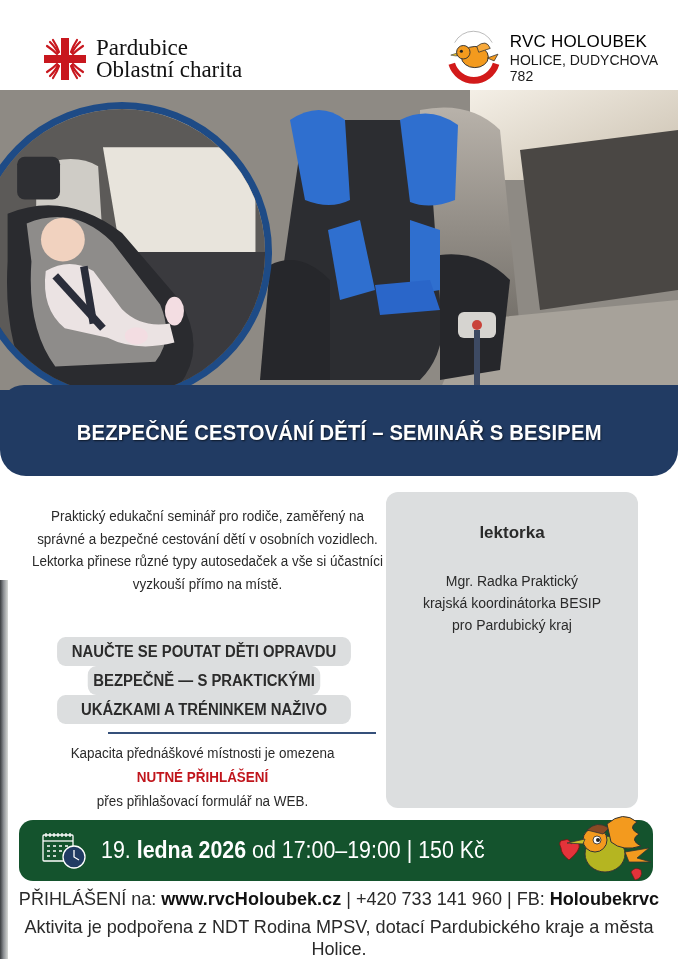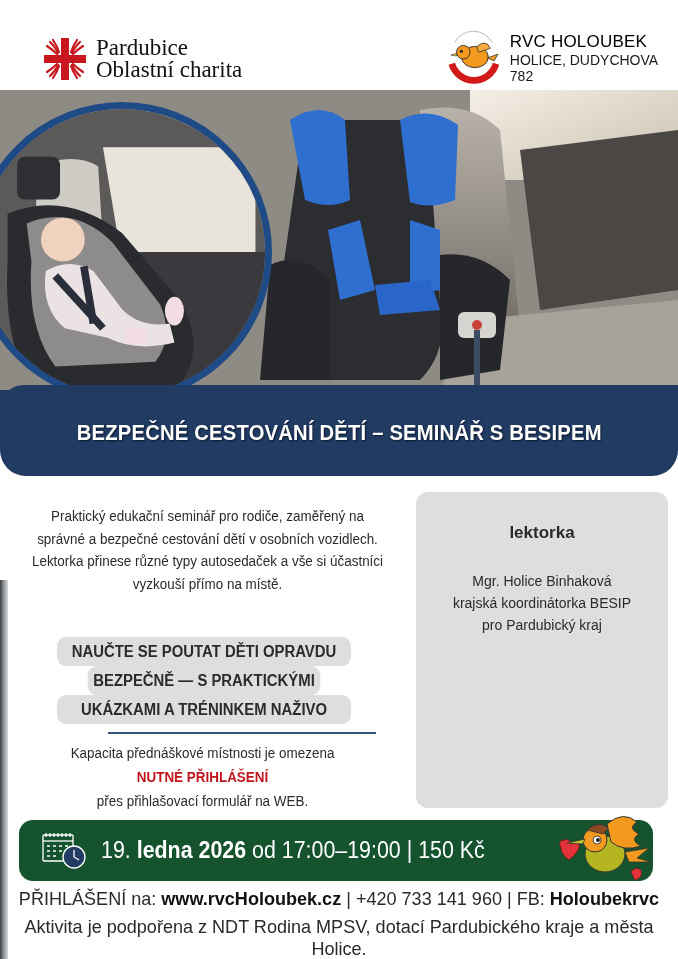--- a/index.html
+++ b/index.html
@@ -47,21 +47,21 @@
       font-size: 16px; height: 29px; line-height: 29px; margin: 0 auto; transform: scaleX(0.93); }
     .hl-line.l1 { width: 316px; margin-left: -8px; }
     .hl-line.l2 { width: 250px; }
     .hl-line.l3 { width: 316px; margin-left: -8px; }
     .hl-underline { position: absolute; left: 108px; top: 732px; width: 268px; height: 2px; background: #35507a; }
     .capacity { position: absolute; left: 30px; top: 741px; width: 345px; text-align: center; font-size: 14px;
       line-height: 24px; color: #2a2a2a; transform: scaleX(0.96); }
     .capacity .red { color: #c0151c; font-weight: bold; }
 
     
-    .lector-card { position: absolute; left: 416px; top: 492px; width: 252px; height: 316px; background: #dcdedf;
+    .lector-card { position: absolute; left: 386px; top: 492px; width: 252px; height: 316px; background: #dcdedf;
       border-radius: 12px; text-align: center; color: #2a2a2a; }
     .lector-heading { margin-top: 30px; font-weight: bold; font-size: 17px; line-height: 22px; }
     .lector-info { margin-top: 26px; font-size: 14px; line-height: 22px; }
     .lector-desc { margin-top: 22px; font-size: 14px; line-height: 22px; }
 
     
     .date-bar { position: absolute; left: 19px; top: 820px; width: 634px; height: 61px; background: #14532d;
       border-radius: 14px; display: flex; align-items: center; }
     .cal-icon { margin-left: 22px; width: 48px; height: 40px; }
     .date-text { margin-left: 12px; color: #fff; font-size: 23px; white-space: nowrap; transform: scaleX(0.93);
@@ -193,21 +193,21 @@
 
 <div class="capacity">
   <div>Kapacita přednáškové místnosti je omezena</div>
   <div class="red">NUTNÉ PŘIHLÁŠENÍ</div>
   <div>přes přihlašovací formulář na WEB.</div>
 </div>
 
 <div class="lector-card">
   <div class="lector-heading">lektorka</div>
   <div class="lector-info">
-    <div>Mgr. Holice Binhaková</div>
+    <div>Mgr. Radka Praktický</div>
     <div style="padding:0 25px">krajská koordinátorka BESIP pro Pardubický kraj</div>
   </div>
 </div>
 
 <div class="date-bar">
   <svg class="cal-icon" viewBox="0 0 48 40">
     <g stroke="#fff" stroke-width="1.3" fill="none">
       <rect x="2" y="4" width="30" height="26" rx="1"></rect>
       <line x1="2" y1="10" x2="32" y2="10"></line>
       <path d="M5 2 v4 M9 2 v4 M13 2 v4 M17 2 v4 M21 2 v4 M25 2 v4 M29 2 v4"></path>

